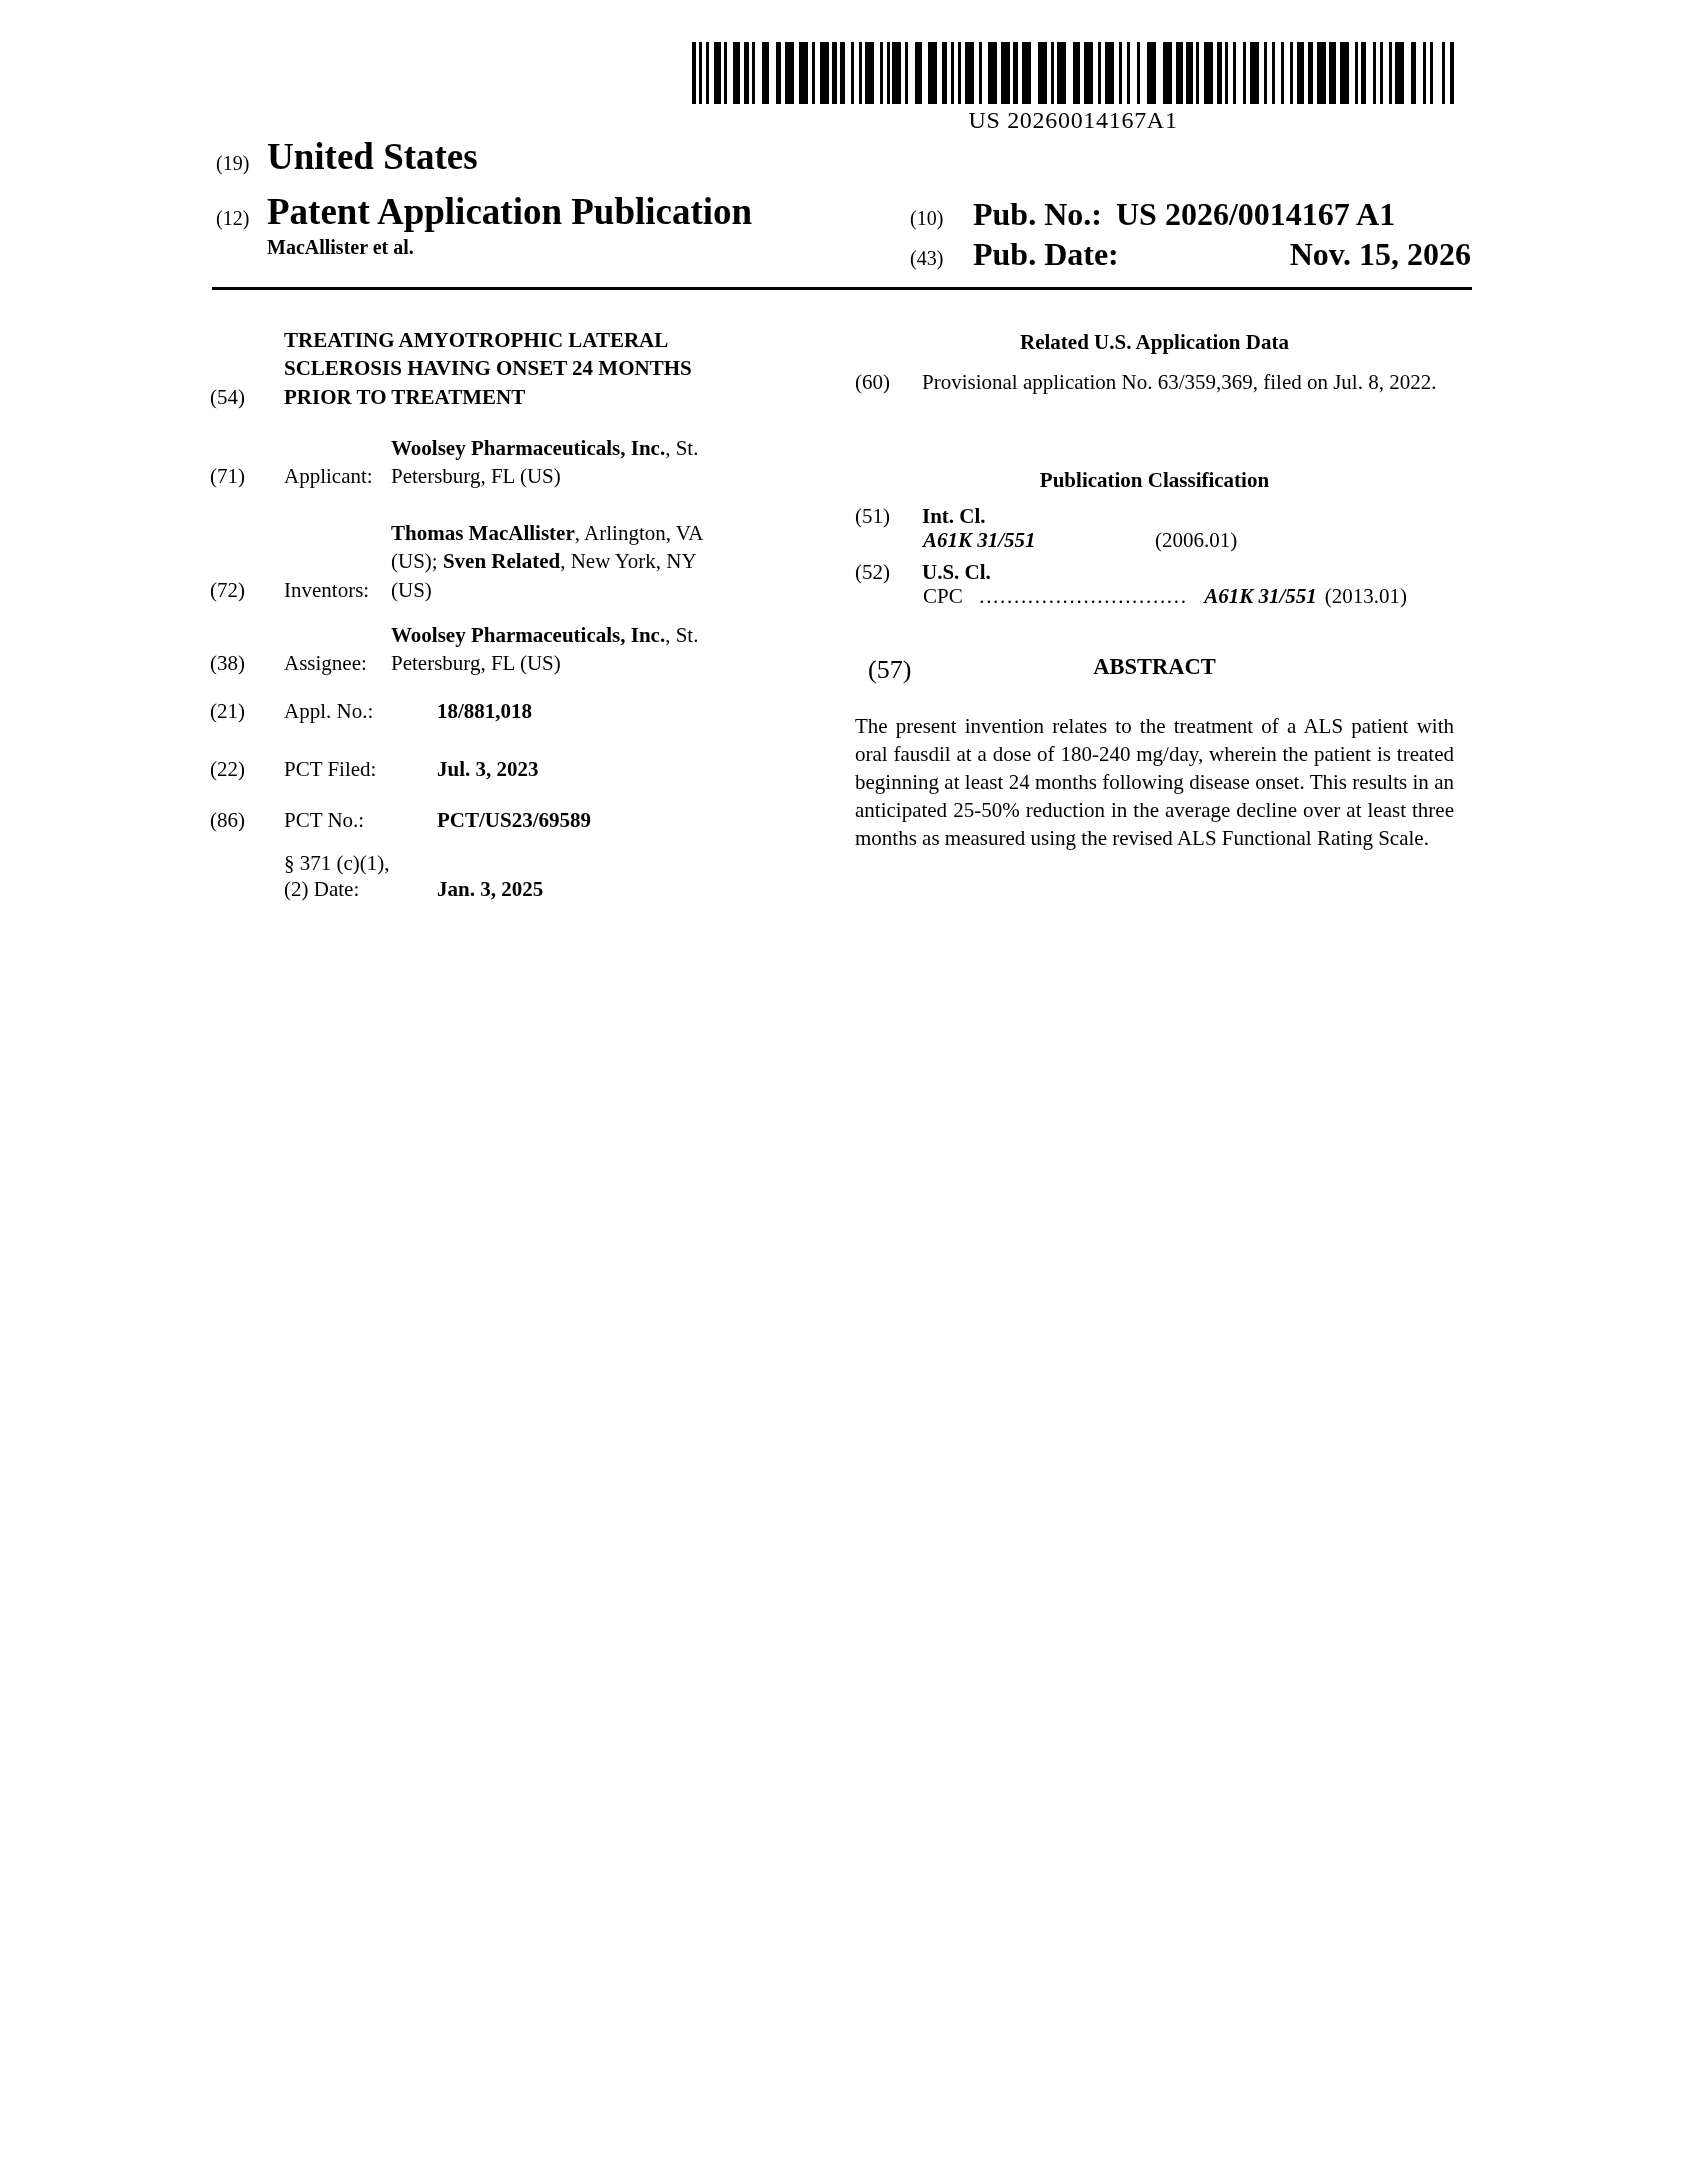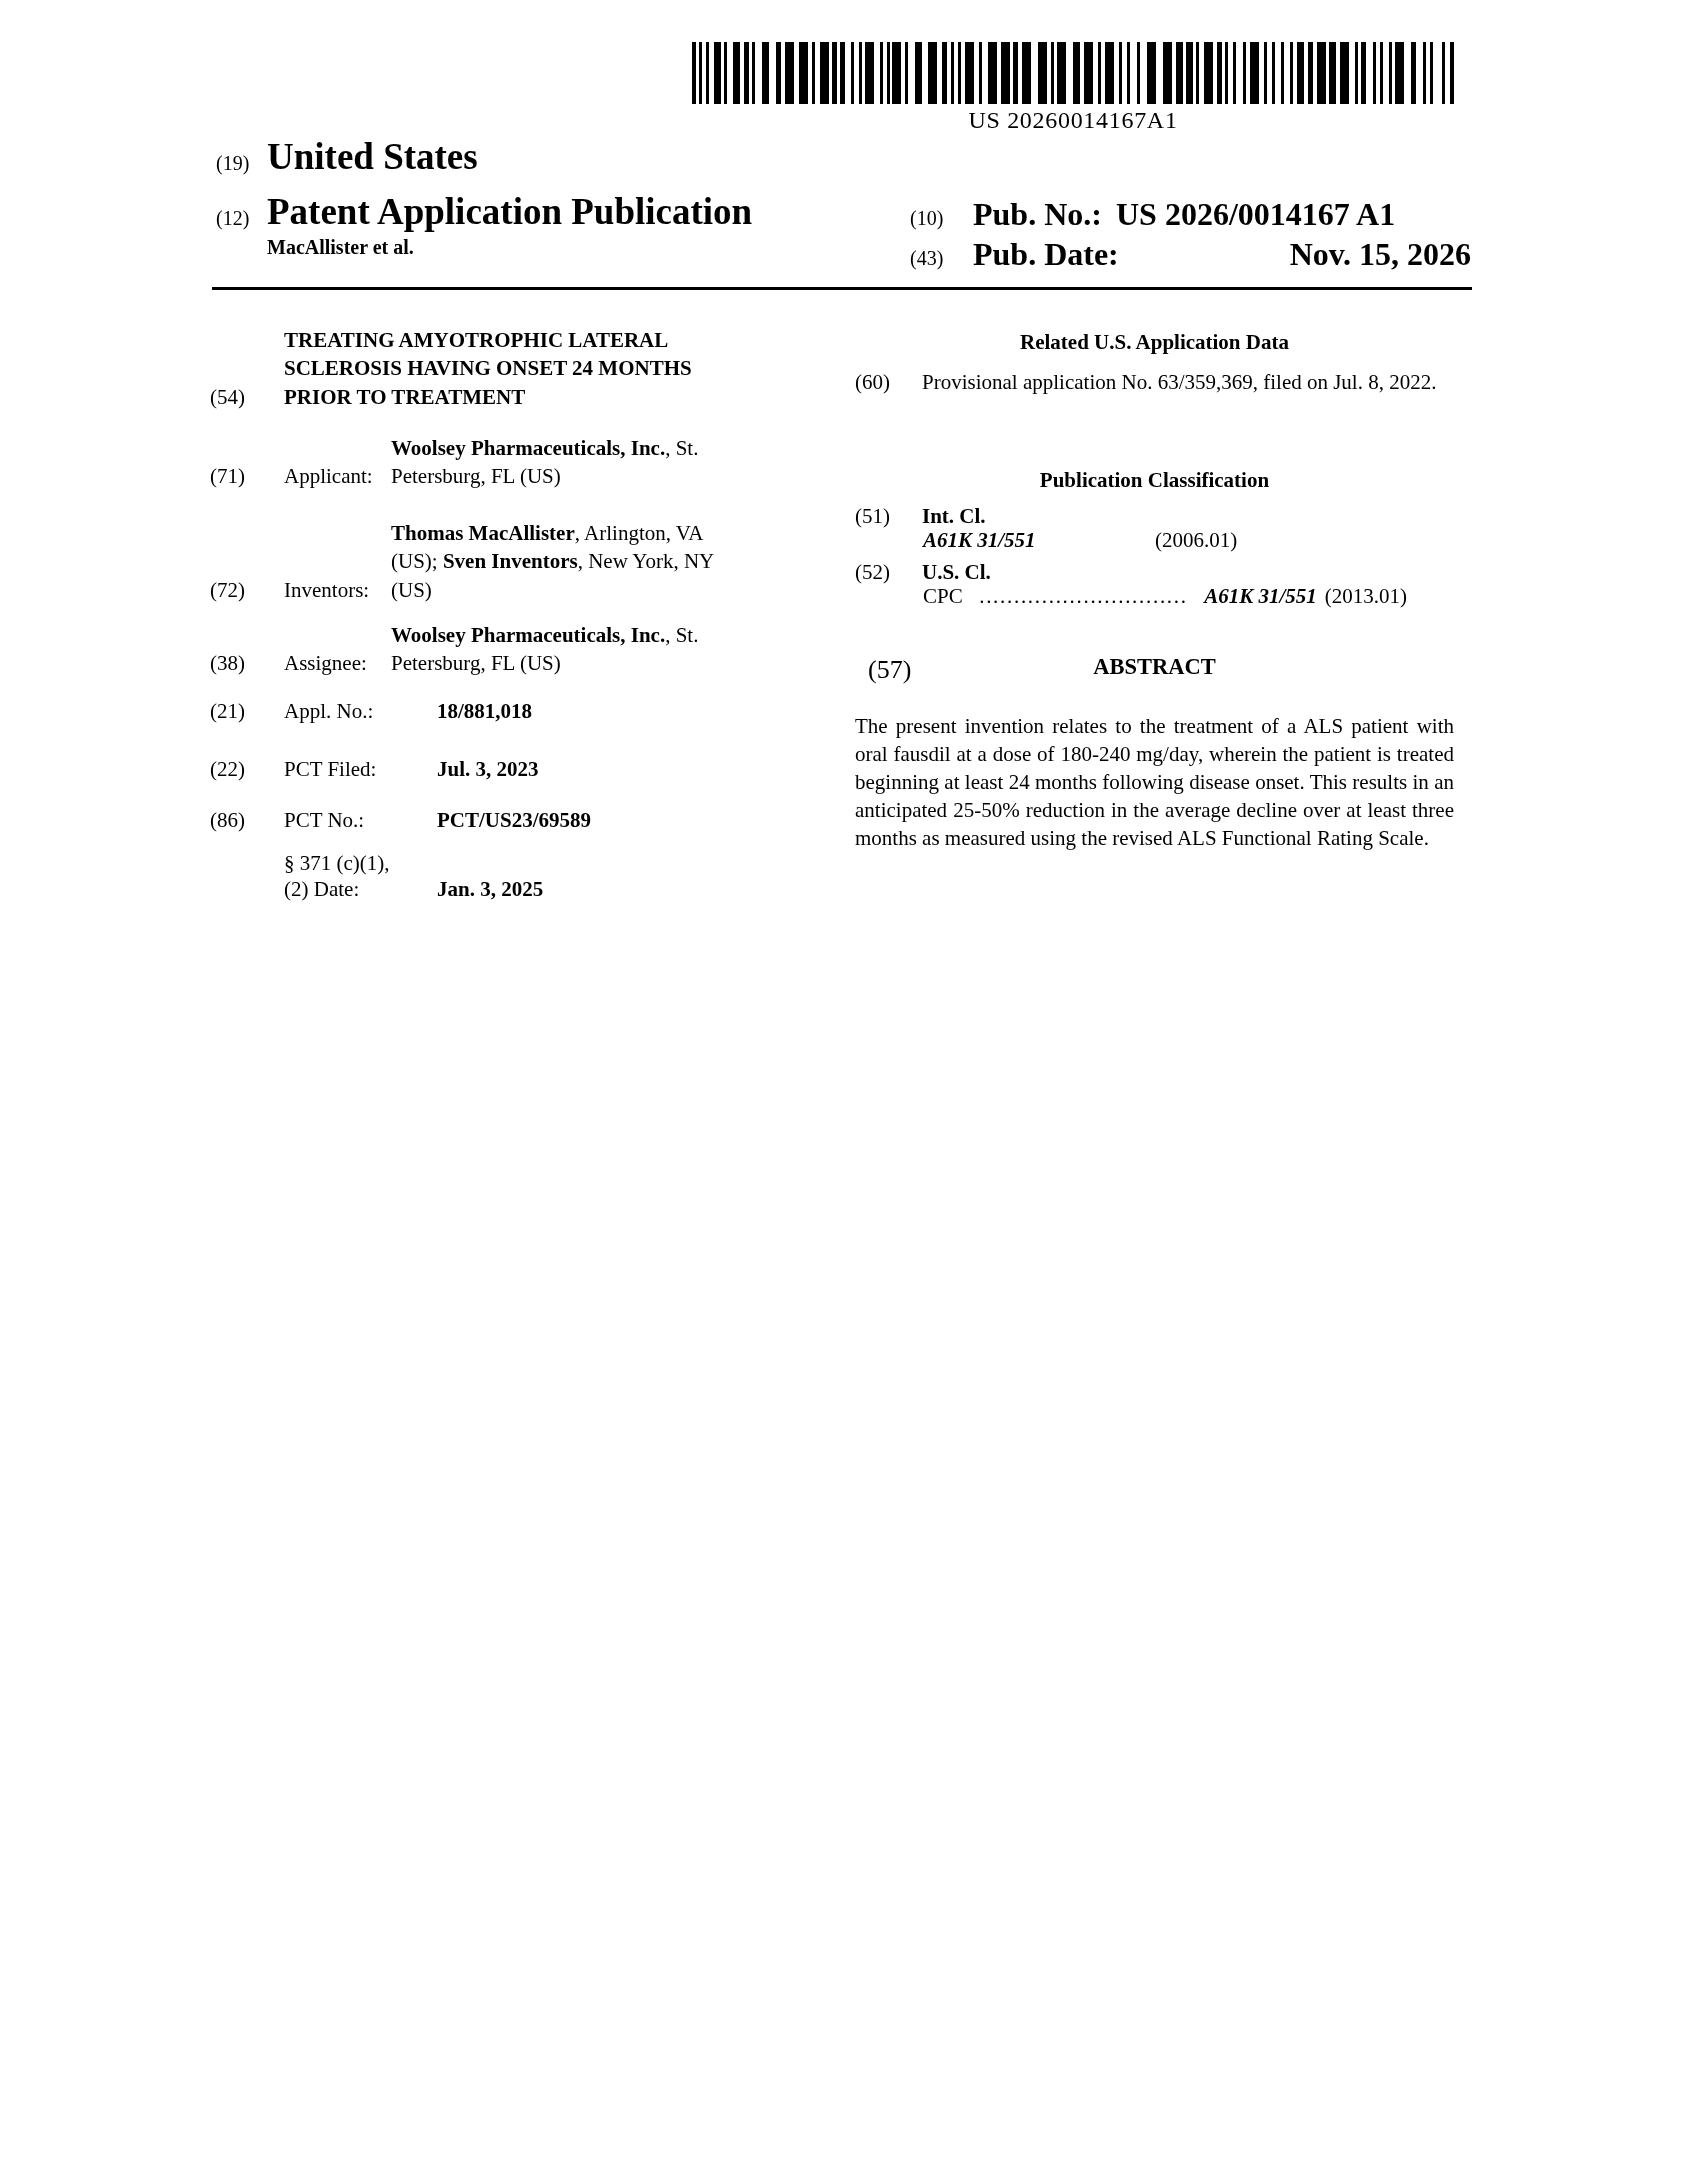--- a/index.html
+++ b/index.html
@@ -174,21 +174,21 @@
 
   <div class="item" style="left:210px; top:434px;">
     <span class="num">(71)</span>
     <span class="lbl">Applicant:</span>
     <div class="val w565"><span class="b">Woolsey Pharmaceuticals, Inc.</span><span>, St. Petersburg, FL (US)</span></div>
   </div>
 
   <div class="item" style="left:210px; top:519px;">
     <span class="num">(72)</span>
     <span class="lbl">Inventors:</span>
-    <div class="val w520"><span class="b">Thomas MacAllister</span><span>, Arlington, VA (US); </span><span class="b">Sven Inventors</span><span>, New York, NY (US)</span></div>
+    <div class="val w520"><span class="b">Thomas MacAllister</span><span>, Arlington, VA (US); </span><span class="b">Sven Related</span><span>, New York, NY (US)</span></div>
   </div>
 
   <div class="item" style="left:210px; top:621px;">
     <span class="num">(38)</span>
     <span class="lbl">Assignee:</span>
     <div class="val w565"><span class="b">Woolsey Pharmaceuticals, Inc.</span><span>, St. Petersburg, FL (US)</span></div>
   </div>
 
   <div class="item" style="left:210px; top:697px;">
     <span class="num">(21)</span>

